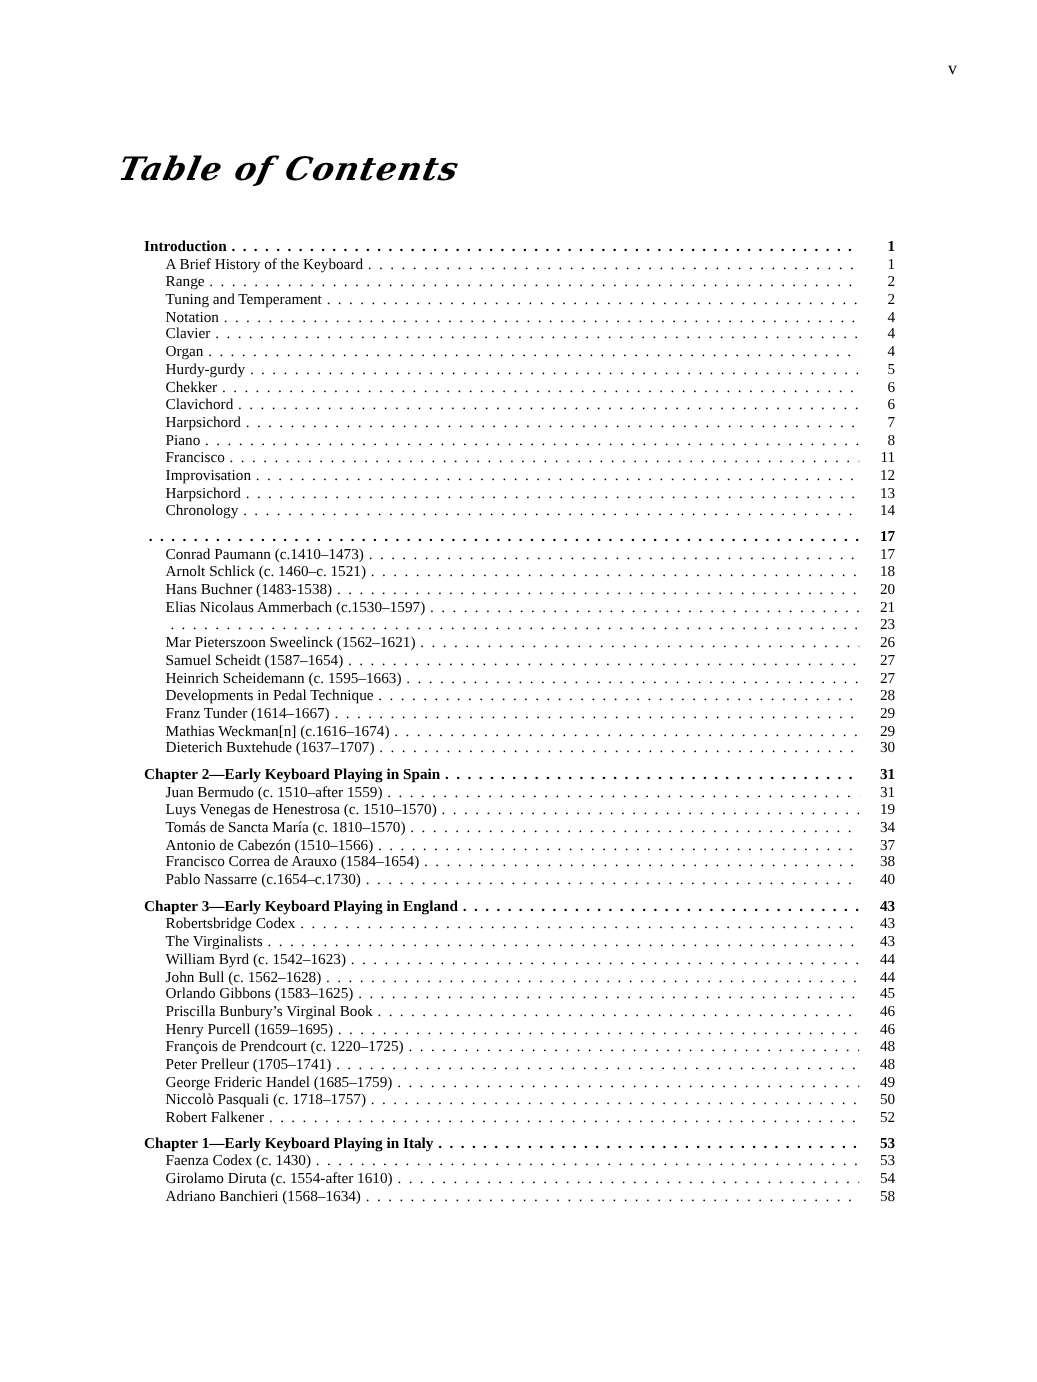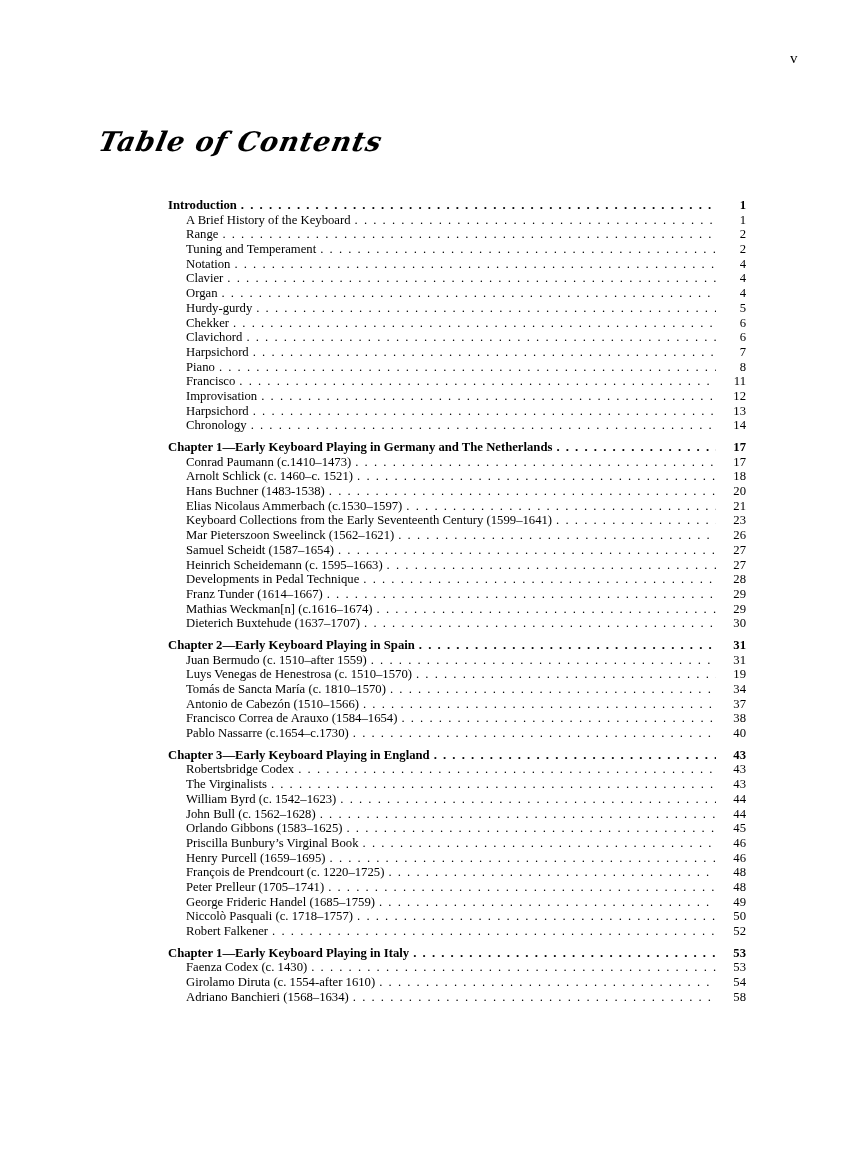--- a/index.html
+++ b/index.html
@@ -49,21 +49,20 @@
     display: flex;
     align-items: baseline;
     height: 14.7px;
     line-height: 14.7px;
   }
   .toc-row.heading { font-weight: bold; }
   .toc-row.entry { padding-left: 18px; font-family: Liberation Serif, serif; }
   .toc-row .label {
     white-space: nowrap;
     flex: 0 0 auto;
-    margin-left: 48px;
   }
   .toc-row .dots {
     flex: 1 1 auto;
     overflow: hidden;
     white-space: nowrap;
     margin-left: 4px;
     margin-right: 4px;
     letter-spacing: 1.5px;
   }
   .toc-row .pagenum {
@@ -157,21 +156,20 @@
     <span class="pagenum">13</span>
   </div>
         <div class="toc-row entry">
     <span class="label">Chronology</span>
     <span class="dots">. . . . . . . . . . . . . . . . . . . . . . . . . . . . . . . . . . . . . . . . . . . . . . . . . . . . . . . . . . . . . . . . . . . . . . . . . . . . . . . . . . . . . . . . . . . . . . . . . . . . . . . . . . . . . . . . . . . . . . . . . . . . . . . . . . . . . . . . . . . . . . . . . . . . . . . . . . . . . . . . </span>
     <span class="pagenum">14</span>
   </div>
       </div>
       <div class="toc-section">
         <div class="toc-row heading">
-    <span class="label">Chapter 1—Early Keyboard Playing in Germany and The Netherlands</span>
     <span class="dots">. . . . . . . . . . . . . . . . . . . . . . . . . . . . . . . . . . . . . . . . . . . . . . . . . . . . . . . . . . . . . . . . . . . . . . . . . . . . . . . . . . . . . . . . . . . . . . . . . . . . . . . . . . . . . . . . . . . . . . . . . . . . . . . . . . . . . . . . . . . . . . . . . . . . . . . . . . . . . . . . </span>
     <span class="pagenum">17</span>
   </div>
         <div class="toc-row entry">
     <span class="label">Conrad Paumann (c.1410–1473)</span>
     <span class="dots">. . . . . . . . . . . . . . . . . . . . . . . . . . . . . . . . . . . . . . . . . . . . . . . . . . . . . . . . . . . . . . . . . . . . . . . . . . . . . . . . . . . . . . . . . . . . . . . . . . . . . . . . . . . . . . . . . . . . . . . . . . . . . . . . . . . . . . . . . . . . . . . . . . . . . . . . . . . . . . . . </span>
     <span class="pagenum">17</span>
   </div>
         <div class="toc-row entry">
     <span class="label">Arnolt Schlick (c. 1460–c. 1521)</span>
@@ -182,21 +180,20 @@
     <span class="label">Hans Buchner (1483-1538)</span>
     <span class="dots">. . . . . . . . . . . . . . . . . . . . . . . . . . . . . . . . . . . . . . . . . . . . . . . . . . . . . . . . . . . . . . . . . . . . . . . . . . . . . . . . . . . . . . . . . . . . . . . . . . . . . . . . . . . . . . . . . . . . . . . . . . . . . . . . . . . . . . . . . . . . . . . . . . . . . . . . . . . . . . . . </span>
     <span class="pagenum">20</span>
   </div>
         <div class="toc-row entry">
     <span class="label">Elias Nicolaus Ammerbach (c.1530–1597)</span>
     <span class="dots">. . . . . . . . . . . . . . . . . . . . . . . . . . . . . . . . . . . . . . . . . . . . . . . . . . . . . . . . . . . . . . . . . . . . . . . . . . . . . . . . . . . . . . . . . . . . . . . . . . . . . . . . . . . . . . . . . . . . . . . . . . . . . . . . . . . . . . . . . . . . . . . . . . . . . . . . . . . . . . . . </span>
     <span class="pagenum">21</span>
   </div>
         <div class="toc-row entry">
-    <span class="label">Keyboard Collections from the Early Seventeenth Century (1599–1641)</span>
     <span class="dots">. . . . . . . . . . . . . . . . . . . . . . . . . . . . . . . . . . . . . . . . . . . . . . . . . . . . . . . . . . . . . . . . . . . . . . . . . . . . . . . . . . . . . . . . . . . . . . . . . . . . . . . . . . . . . . . . . . . . . . . . . . . . . . . . . . . . . . . . . . . . . . . . . . . . . . . . . . . . . . . . </span>
     <span class="pagenum">23</span>
   </div>
         <div class="toc-row entry">
     <span class="label">Mar Pieterszoon Sweelinck (1562–1621)</span>
     <span class="dots">. . . . . . . . . . . . . . . . . . . . . . . . . . . . . . . . . . . . . . . . . . . . . . . . . . . . . . . . . . . . . . . . . . . . . . . . . . . . . . . . . . . . . . . . . . . . . . . . . . . . . . . . . . . . . . . . . . . . . . . . . . . . . . . . . . . . . . . . . . . . . . . . . . . . . . . . . . . . . . . . </span>
     <span class="pagenum">26</span>
   </div>
         <div class="toc-row entry">
     <span class="label">Samuel Scheidt (1587–1654)</span>

